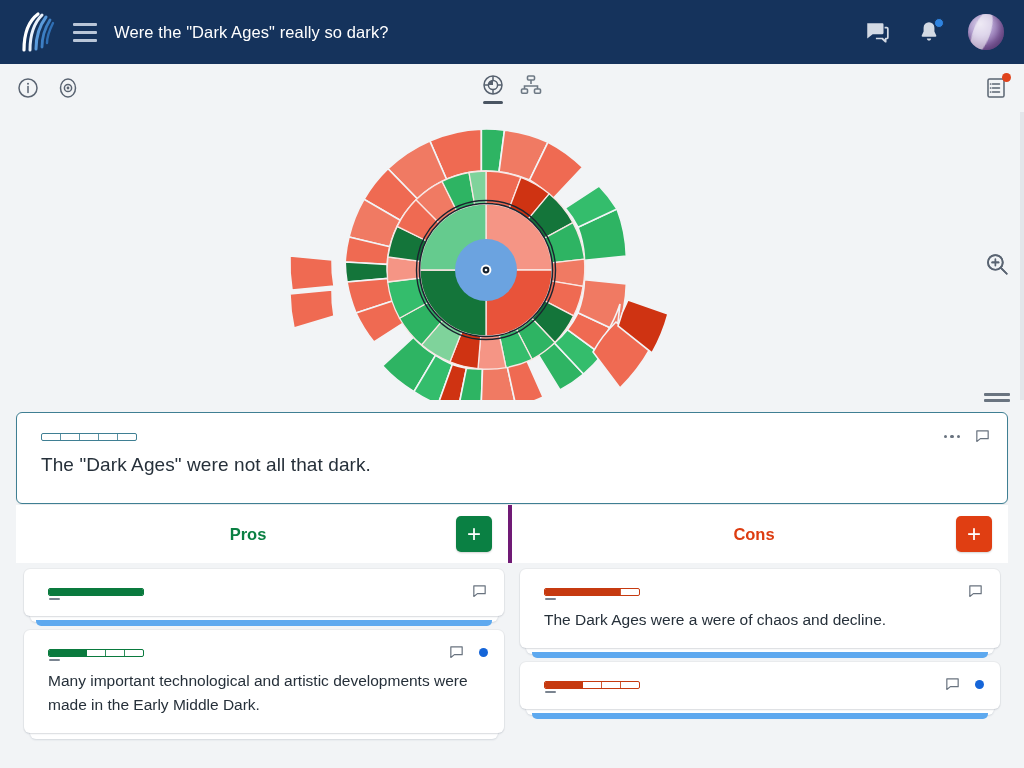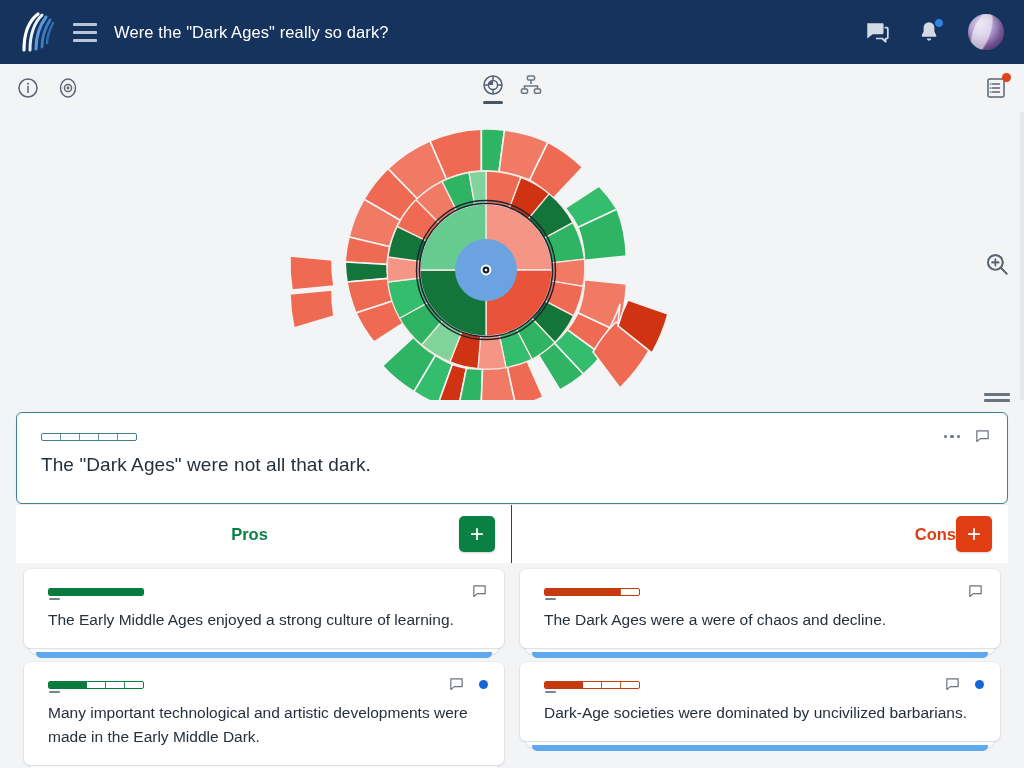--- a/index.html
+++ b/index.html
@@ -127,25 +127,25 @@
   .sbar-stub {
     position: absolute; left: 1px; top: 10px; width: 11px; height: 2.5px;
     background: #7a8490; border-radius: 1px;
   }
 
   
   .colhead {
     position: absolute; top: 505px; height: 58px; background: #ffffff;
     display: flex; align-items: center;
   }
-  .colhead.left  { left: 16px;  width: 496px; border-right: 1px solid #701a75; gap: 16px; }
+  .colhead.left  { left: 16px;  width: 496px; border-right: 4px solid #701a75; gap: 16px; }
   .colhead.right { left: 512px; width: 496px; }
   .colhead .title { flex: 1 1 auto; text-align: center; font-size: 16.5px; font-weight: bold; padding-left: 40px; }
   .colhead.left .title  { color: #0b8043; }
-  .colhead.right .title { color: #dd3c10; text-align: right; }
+  .colhead.right .title { color: #dd3c10; }
   .addbtn {
     width: 36px; height: 36px; border-radius: 5px; border: none; cursor: pointer;
     color: #fff; font-size: 24px; line-height: 1; display: flex;
     align-items: center; justify-content: center; margin-right: 16px;
     box-shadow: 0 1px 2px rgba(0,0,0,.18);
   }
   .addbtn.pro { background: #0a8043; }
   .addbtn.con { background: #e03e12; }
 
   .cards-left  { position: absolute; left: 16px;  top: 569px; width: 496px; }
@@ -450,21 +450,20 @@
               <span class="sbar-stub"></span>
             </span>
             <div class="card-actions">
               <div class="cicon">
                 <svg viewBox="0 0 24 24" fill="none" stroke="currentColor" stroke-width="1.7">
                   <path d="M4 4h16v11H9l-5 4V4z" stroke-linejoin="round"></path>
                 </svg>
               </div>
             </div>
           </div>
-          <div class="card-text">The Early Middle Ages enjoyed a strong culture of learning.</div>
         </div>
       </div>
       <div class="stack1"></div>
       <div class="stack2"></div>
     </div>
 
     <div class="cardslot">
       <div class="card">
         <div class="card-inner">
           <div class="card-head">
@@ -558,21 +557,20 @@
             </span>
             <div class="card-actions">
               <div class="cicon">
                 <svg viewBox="0 0 24 24" fill="none" stroke="currentColor" stroke-width="1.7">
                   <path d="M4 4h16v11H9l-5 4V4z" stroke-linejoin="round"></path>
                 </svg>
               </div>
               <span class="bluedot"></span>
             </div>
           </div>
-          <div class="card-text">Dark-Age societies were dominated by uncivilized barbarians.</div>
         </div>
       </div>
       <div class="stack1"></div>
       <div class="stack2"></div>
     </div>
 
   </div>
 
 </div>
 

